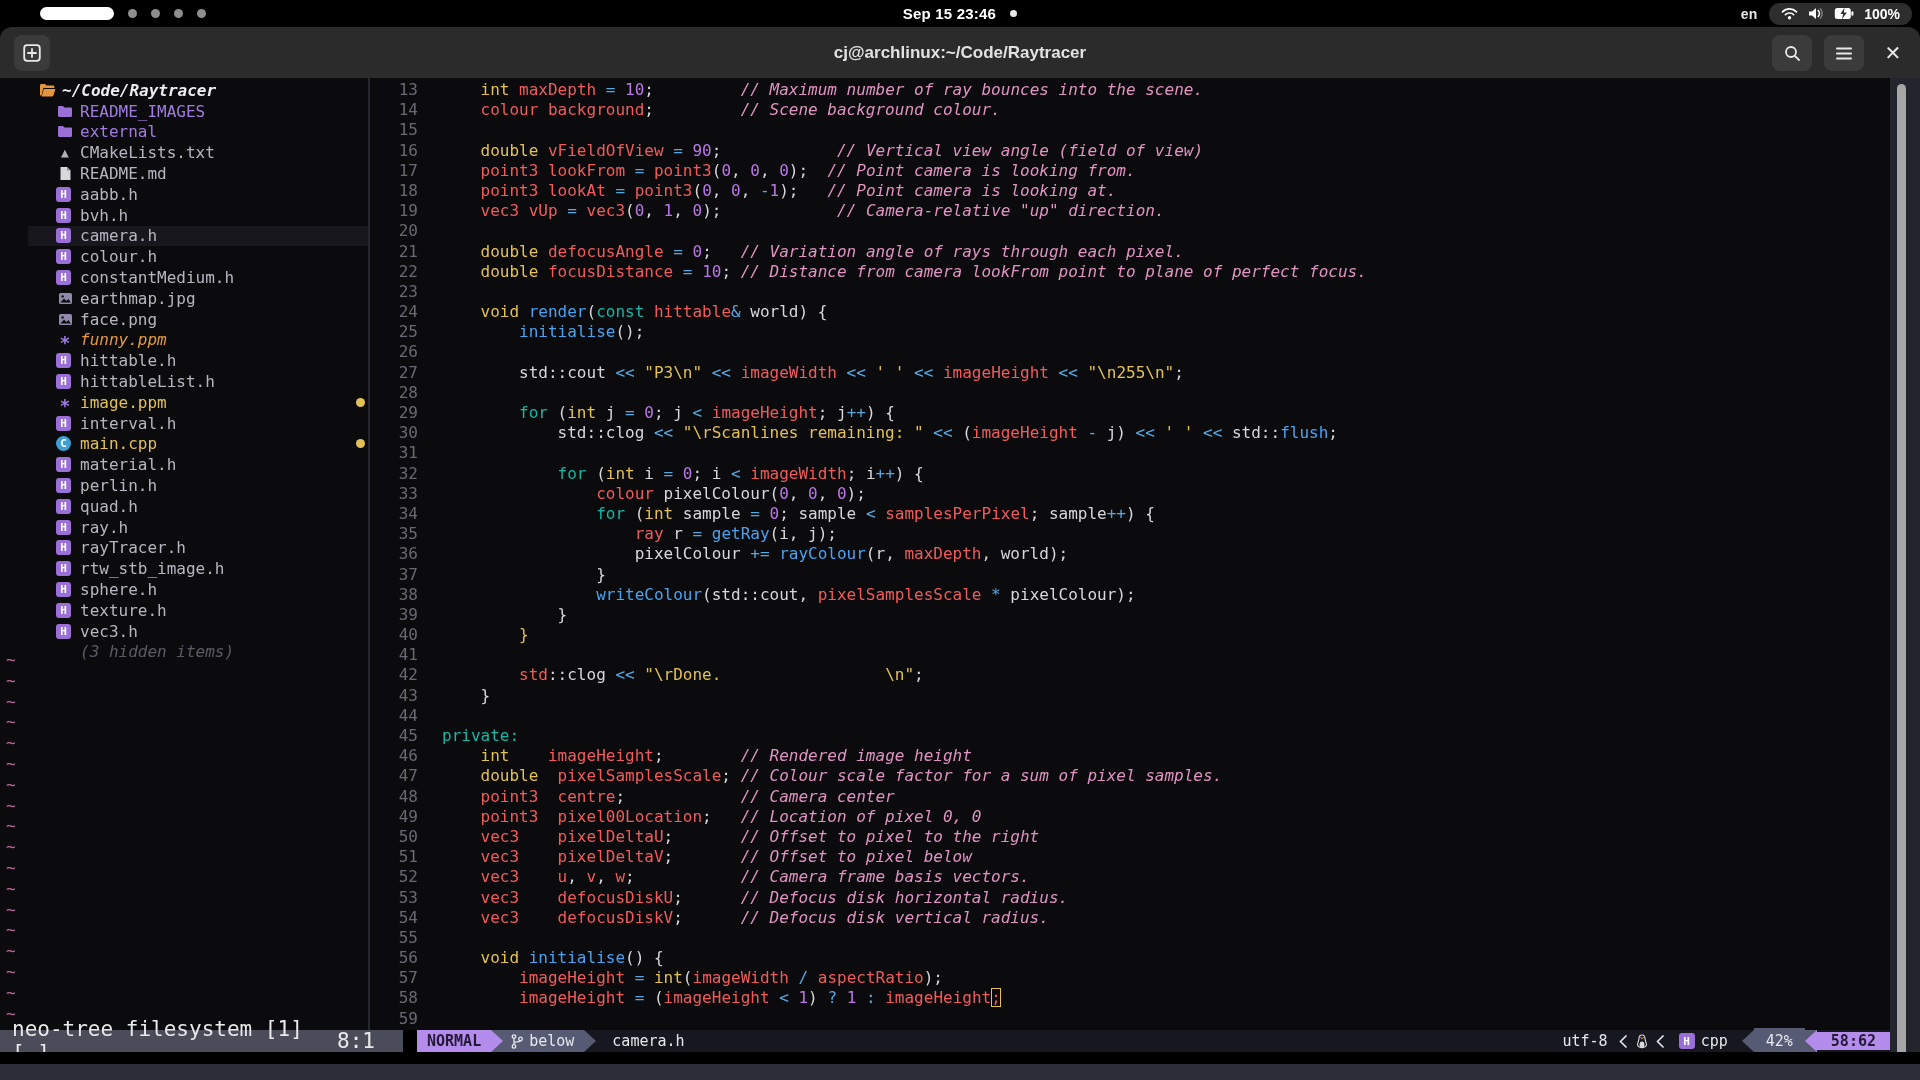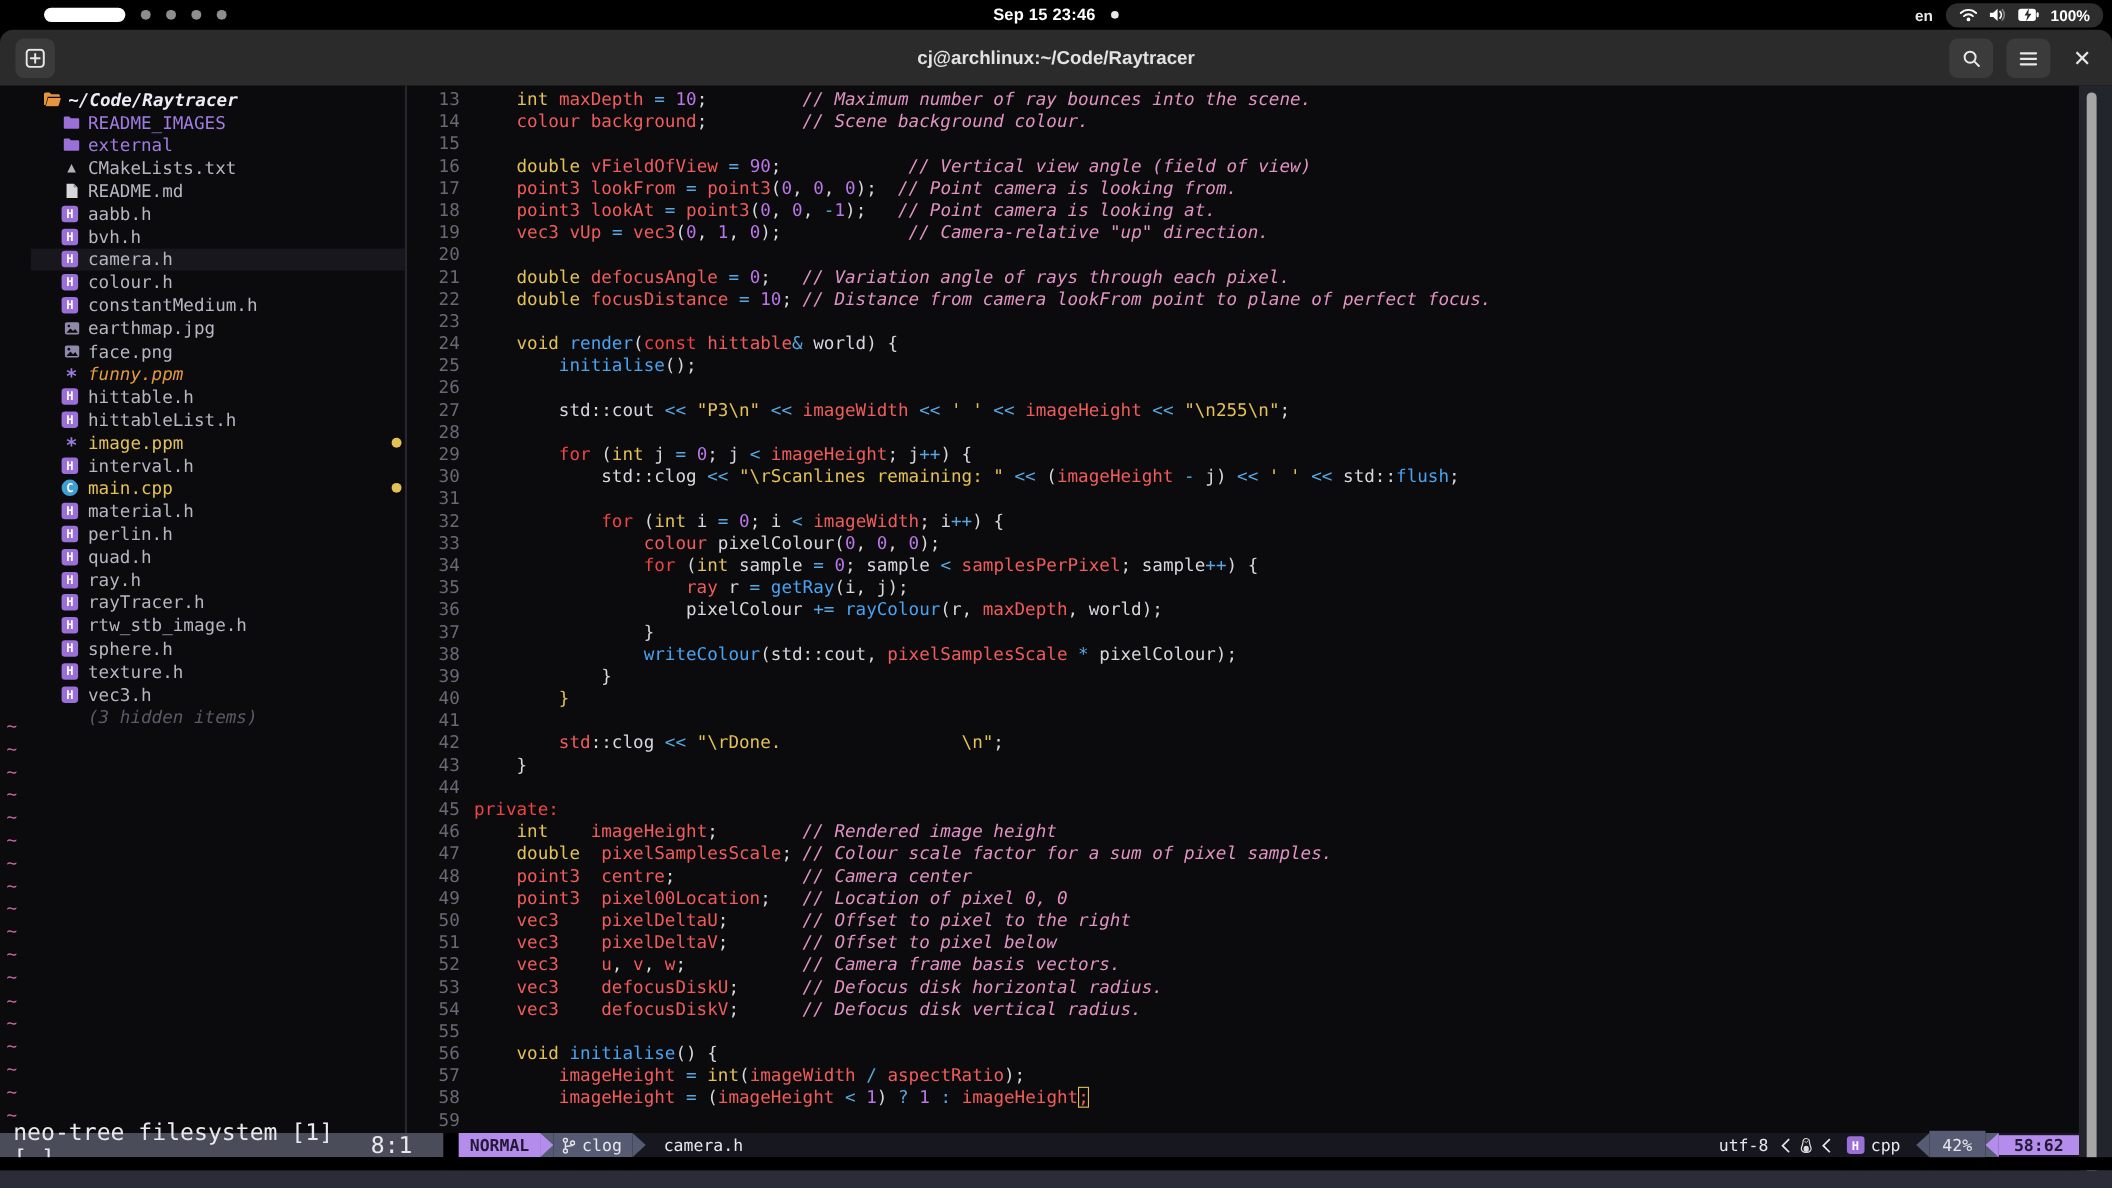--- a/index.html
+++ b/index.html
@@ -63,26 +63,26 @@
   .bdg-dot{width:9px;height:9px;border-radius:50%;background:#e3c155;}
   .bdg-square{width:10px;height:10px;border:2px solid #e08030;border-radius:2px;}
   .bdg-q{color:#e59a3c;font-weight:bold;font-size:15px;font-family:"DejaVu Sans Mono",monospace;}
   #tildes{position:absolute;left:6px;top:572px;}
   .tilde{height:20.8px;color:#c869a3;font-size:16px;line-height:20.8px;}
 
   
   #code{position:absolute;left:0;top:2px;width:1260px;}
   .cl{height:20.2px;display:flex;font-size:16px;line-height:20.2px;white-space:pre;}
   .ln{flex:0 0 48px;text-align:right;color:#696974;}
-  .ct{margin-left:13px;}
+  .ct{margin-left:24px;}
   .t-w{color:#d8d8dc;}
   .t-y{color:#e3c155;}
   .t-r{color:#f05c5c;}
   .t-b{color:#4aa3f0;}
-  .t-g{color:#ef4444;}
+  .t-g{color:#14b8a6;}
   .t-p{color:#bb77e8;}
   .t-c{color:#57a8e0;}
   .t-s{color:#e3c155;}
   .t-m{color:#e193c2;font-style:italic;}
   .t-cur{color:#f05c5c;outline:1.5px solid #e3c155;outline-offset:-1px;}
 
   
   .neo-status{position:absolute;left:0;top:1030px;width:403px;height:22px;background:#4a4d59;
               display:flex;align-items:center;font-size:21px;color:#e9e9ec;}
   .neo-status .lbl{padding-left:12px;}
@@ -429,21 +429,21 @@
   <div class="tri-r tri-mode"></div>
   <div class="seg seg-git">
     <span style="display:inline-flex">
       <svg width="12" height="15" viewBox="0 0 12 15">
           <circle cx="3" cy="2.6" r="1.8" stroke="#e6e6ec" stroke-width="1.3" fill="none"></circle>
           <circle cx="3" cy="12.4" r="1.8" stroke="#e6e6ec" stroke-width="1.3" fill="none"></circle>
           <circle cx="9.5" cy="5" r="1.8" stroke="#e6e6ec" stroke-width="1.3" fill="none"></circle>
           <path d="M3 4.4 V10.6 M3 9 C3 7 9.5 8.5 9.5 6.8" stroke="#e6e6ec" stroke-width="1.3" fill="none"></path>
         </svg>
     </span>
-    <span>clog</span>
+    <span>below</span>
   </div>
   <div class="tri-r tri-git"></div>
   <div class="fname">camera.h</div>
   <div class="sl-right">
     <span class="txt">utf-8</span>
     <span class="sl-sep">
       <svg width="9" height="15" viewBox="0 0 9 15">
           <path d="M7.5 1.5 L1.5 7.5 L7.5 13.5" stroke="#e6e6ec" stroke-width="1.6" fill="none"></path>
         </svg>
     </span>

